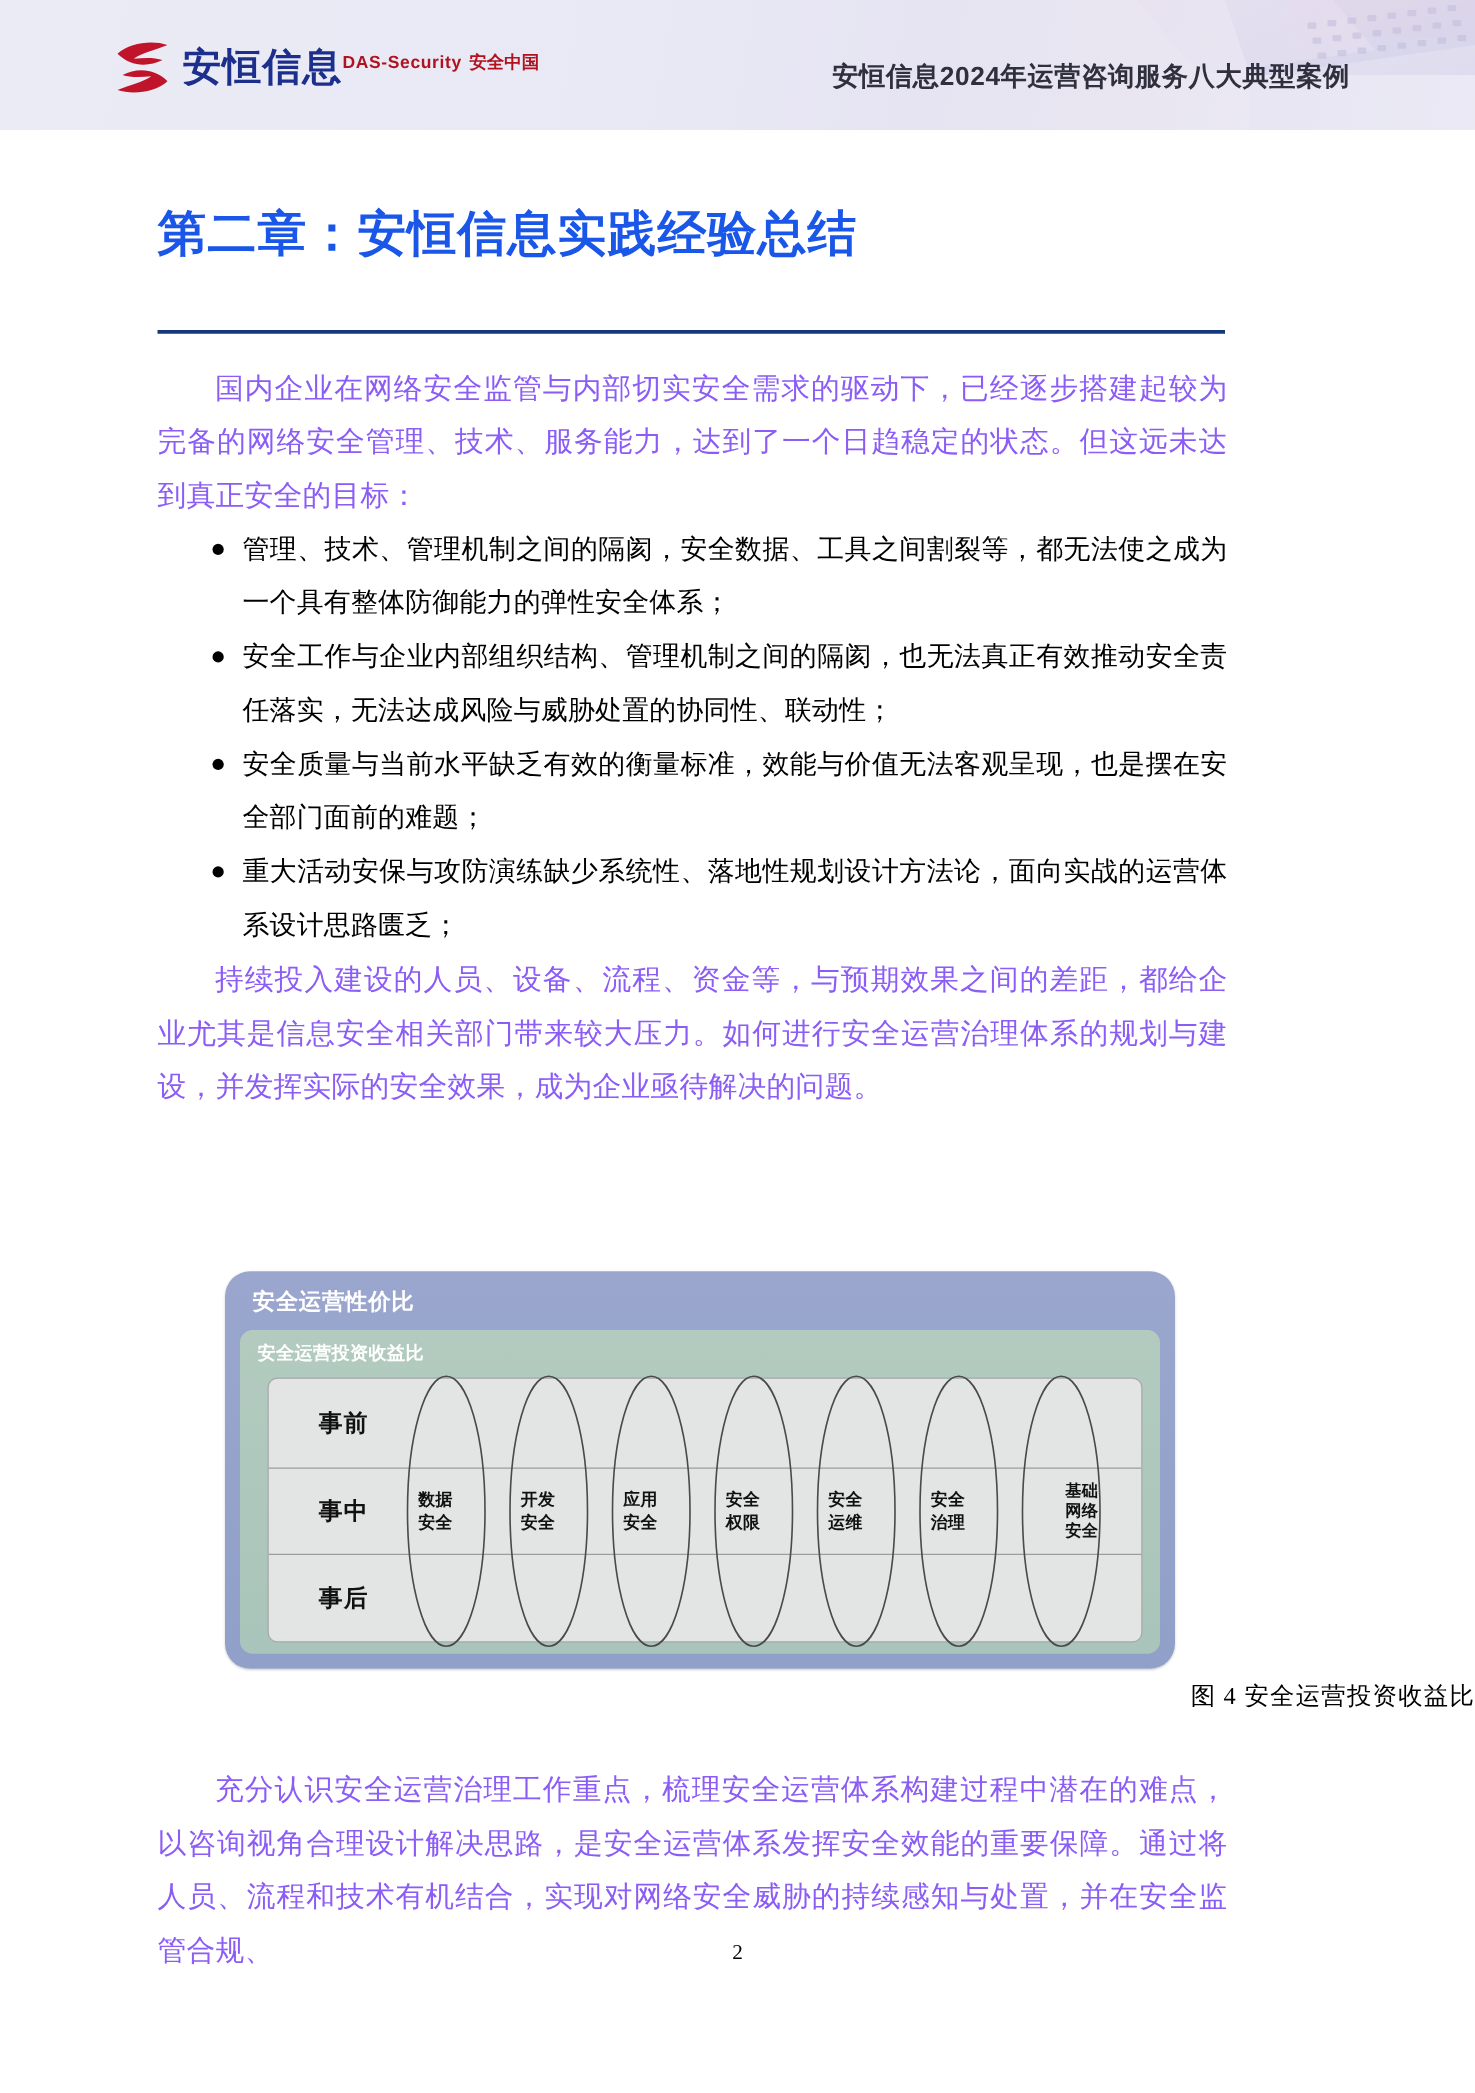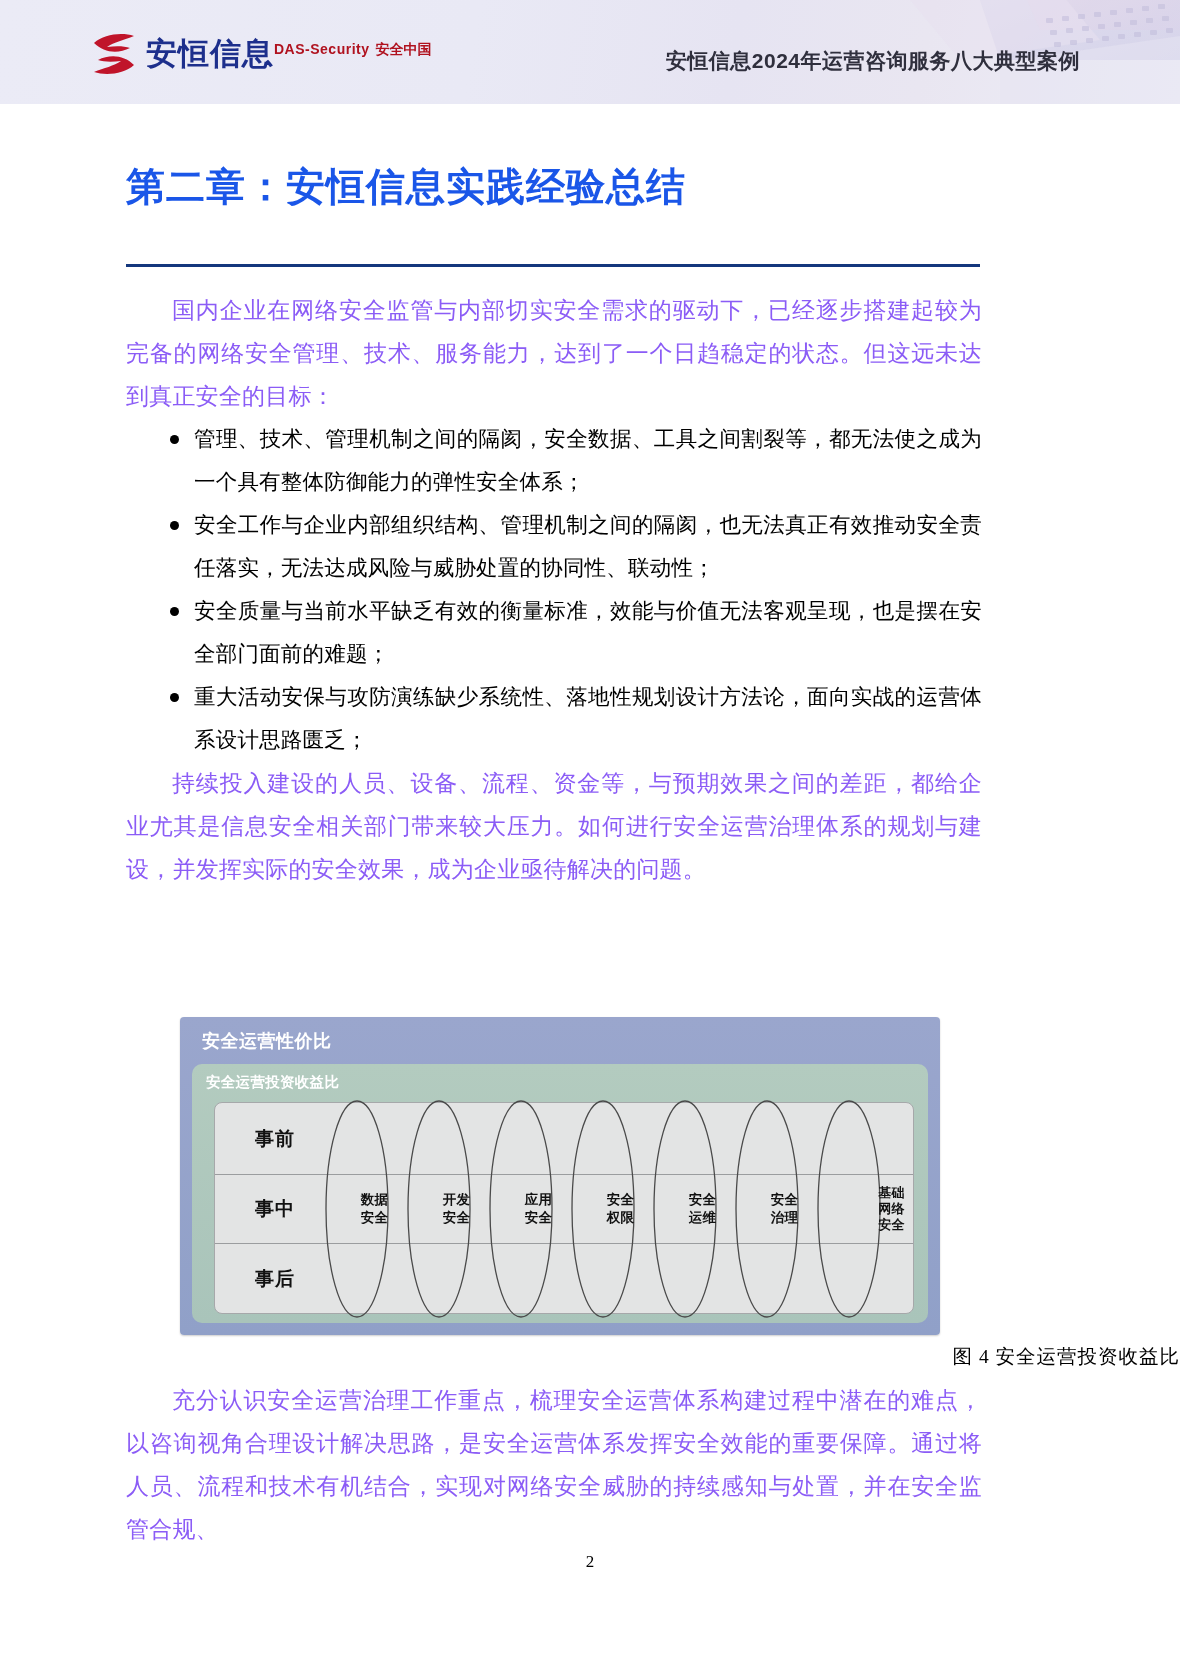--- a/index.html
+++ b/index.html
@@ -156,21 +156,21 @@
   }
 
   
   .figure {
     position: absolute;
     left: 180px;
     top: 913px;
     width: 760px;
     height: 318px;
     background: linear-gradient(180deg, #9aa6cd 0%, #90a0c8 100%);
-    border-radius: 4px;
+    border-radius: 20px;
     box-shadow: 0 1px 2px rgba(0,0,0,.2);
     padding: 0;
     box-sizing: border-box;
   }
   .fig-outer-label {
     position: absolute;
     left: 22px; top: 12px;
     font-family: "Liberation Sans", sans-serif;
     font-weight: bold;
     font-size: 18px;
@@ -250,37 +250,36 @@
     flex-direction: column;
     justify-content: center;
     align-items: center;
     font-family: "Liberation Sans", sans-serif;
     font-weight: bold;
     font-size: 13.5px;
     line-height: 18px;
     color: #111;
     text-align: center;
     letter-spacing: .3px;
-    padding-left: 26px;
   }
 
   .fig-caption {
     position: absolute;
     left: 0; top: 1239px;
     width: 1180px;
     text-align: right;
     font-size: 19.5px;
     color: #000;
     letter-spacing: 1px;
   }
 
   .content-bottom {
     position: absolute;
     left: 126px;
-    top: 1275px;
+    top: 1306px;
     width: 856px;
   }
 
   .page-number {
     position: absolute;
     left: 0;
     top: 1448px;
     width: 1180px;
     text-align: center;
     font-size: 17px;

